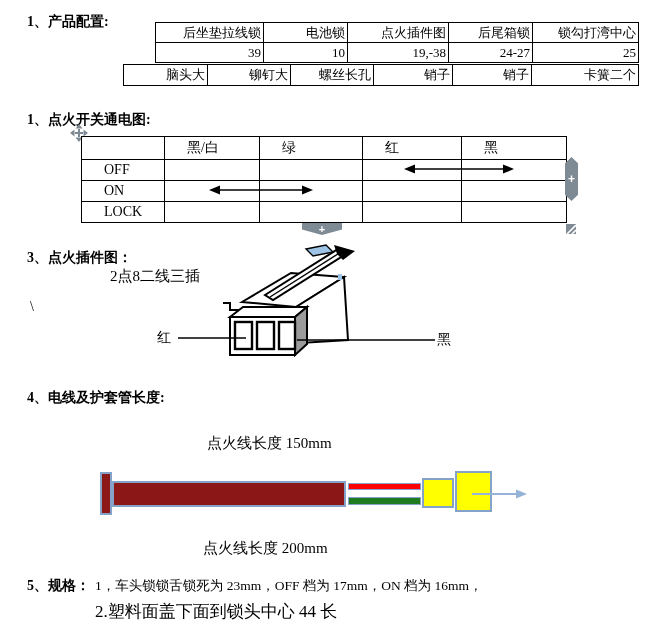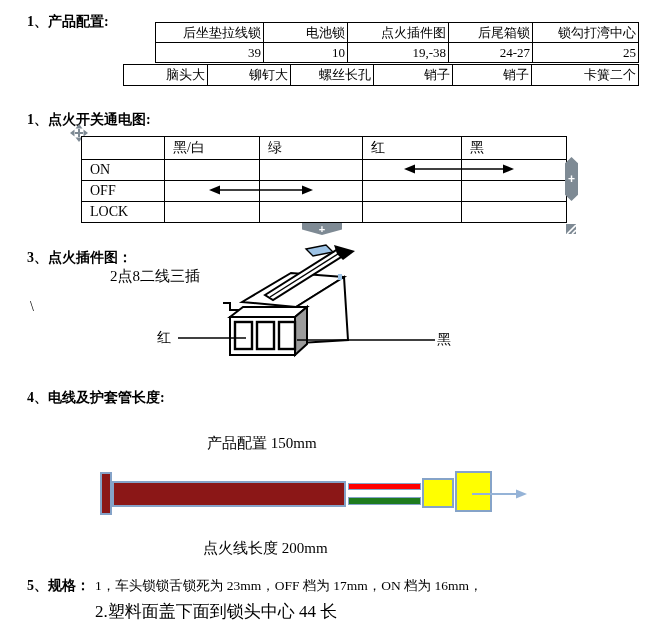--- a/index.html
+++ b/index.html
@@ -8,21 +8,21 @@
     font-family:"Liberation Serif","DejaVu Serif",serif;
     color:#000;
   }
   .abs{position:absolute;}
   .heading{font-size:14px;white-space:nowrap;font-weight:bold;}
   table.doc{border-collapse:collapse;table-layout:fixed;}
   table.doc td{
     border:1.5px solid #000;font-size:13px;text-align:right;
     padding:0 2px;overflow:hidden;white-space:nowrap;
   }
-  table.switch td{text-align:left;padding-left:8px;font-size:14px;}
+  table.switch td{text-align:left;padding-left:22px;font-size:14px;}
   .lbl{font-size:14px;white-space:nowrap;}
   .small-cap{font-size:15px;white-space:nowrap;}
   .handle{
     background:#7E8A94;color:#fff;display:flex;align-items:center;justify-content:center;
     font-family:"Liberation Sans",sans-serif;font-weight:bold;
   }
   .vpill{clip-path:polygon(50% 0,100% 14%,100% 86%,50% 100%,0 86%,0 14%);}
   .hpill{clip-path:polygon(0 0,100% 0,100% 55%,50% 100%,0 55%);}
 </style>
 </head>
@@ -100,28 +100,28 @@
     </colgroup>
   <tbody>
       <tr style="height:23px">
     <td></td>
     <td>黑/白</td>
     <td>绿</td>
     <td>红</td>
     <td>黑</td>
   </tr>
   <tr style="height:21px">
+    <td>OFF</td>
+    <td></td>
+        <td></td>
+        <td></td>
+        <td></td>
+  </tr>
+  <tr style="height:21px">
     <td>ON</td>
-    <td></td>
-        <td></td>
-        <td></td>
-        <td></td>
-  </tr>
-  <tr style="height:21px">
-    <td>OFF</td>
     <td></td>
         <td></td>
         <td></td>
         <td></td>
   </tr>
   <tr style="height:21px">
     <td>LOCK</td>
     <td></td>
         <td></td>
         <td></td>
@@ -191,21 +191,21 @@
 
   <line x1="28" y1="98" x2="96" y2="98" stroke="#000" stroke-width="1.6"></line>
   <line x1="147" y1="100" x2="285" y2="100" stroke="#000" stroke-width="1.6"></line>
 </svg>
 
 <div class="abs lbl" style="left:157px;top:329px">红</div>
 <div class="abs lbl" style="left:437px;top:331px">黑</div>
 
 <div class="abs heading" style="left:27px;top:389px">4、电线及护套管长度:</div>
 
-<div class="abs small-cap" style="left:207px;top:434px">产品配置 150mm</div>
+<div class="abs small-cap" style="left:207px;top:434px">点火线长度 150mm</div>
 
 <div class="abs" style="left:100px;top:472px;width:12px;height:43px;background:#8B1717;border:2px solid #85A3C8;box-sizing:border-box"></div>
 <div class="abs" style="left:112px;top:481px;width:234px;height:26px;background:#8B1717;border:2px solid #85A3C8;box-sizing:border-box"></div>
 <div class="abs" style="left:348px;top:483px;width:73px;height:7px;background:#FF0000;border:1px solid #85A3C8;box-sizing:border-box"></div>
 <div class="abs" style="left:348px;top:497px;width:73px;height:8px;background:#1E7B1E;border:1px solid #85A3C8;box-sizing:border-box"></div>
 <div class="abs" style="left:422px;top:478px;width:32px;height:30px;background:#FFFF00;border:2px solid #85A3C8;box-sizing:border-box"></div>
 <div class="abs" style="left:455px;top:471px;width:37px;height:41px;background:#FFFF00;border:2px solid #85A3C8;box-sizing:border-box"></div>
 <svg class="abs" style="left:472px;top:487px" width="56" height="14">
   <line x1="0" y1="7" x2="46" y2="7" stroke="#95B3D7" stroke-width="2"></line>
   <polygon points="55,7 44,2.5 44,11.5" fill="#95B3D7"></polygon>

